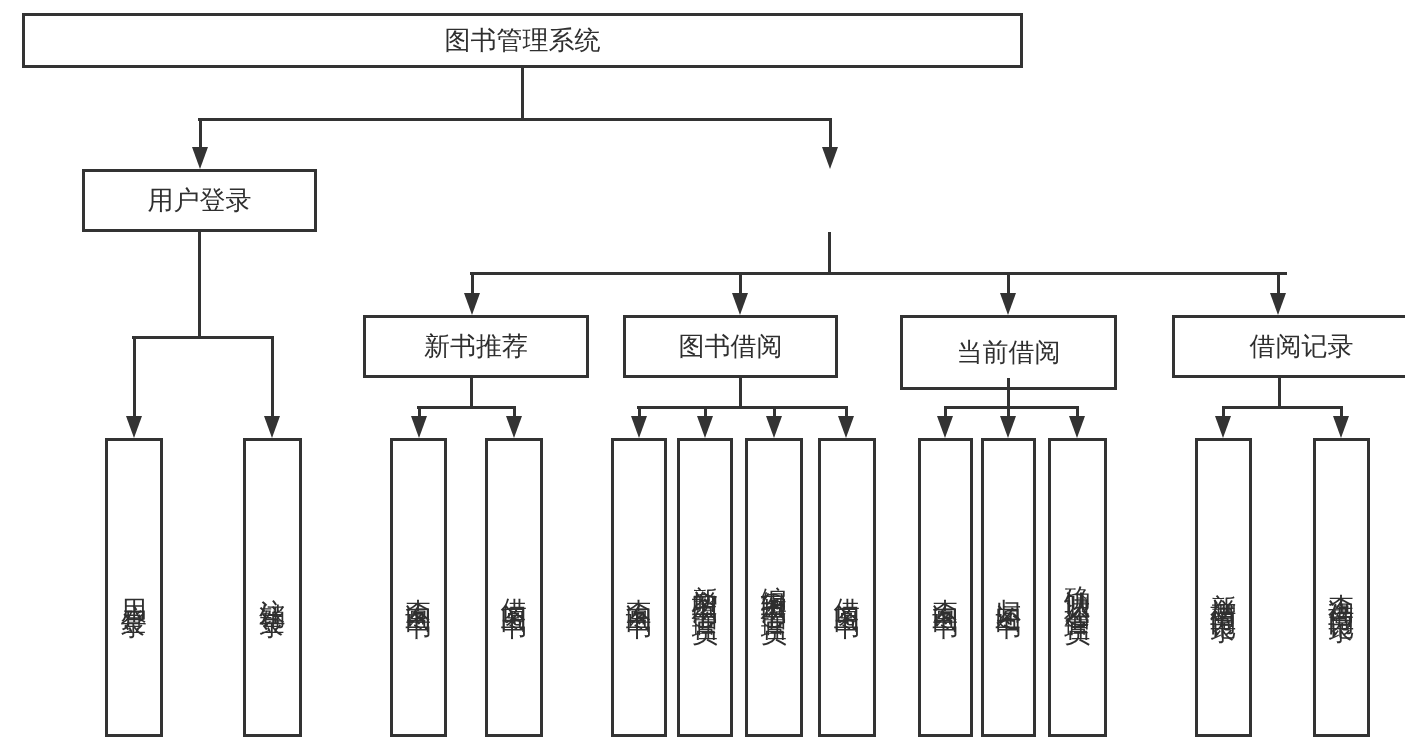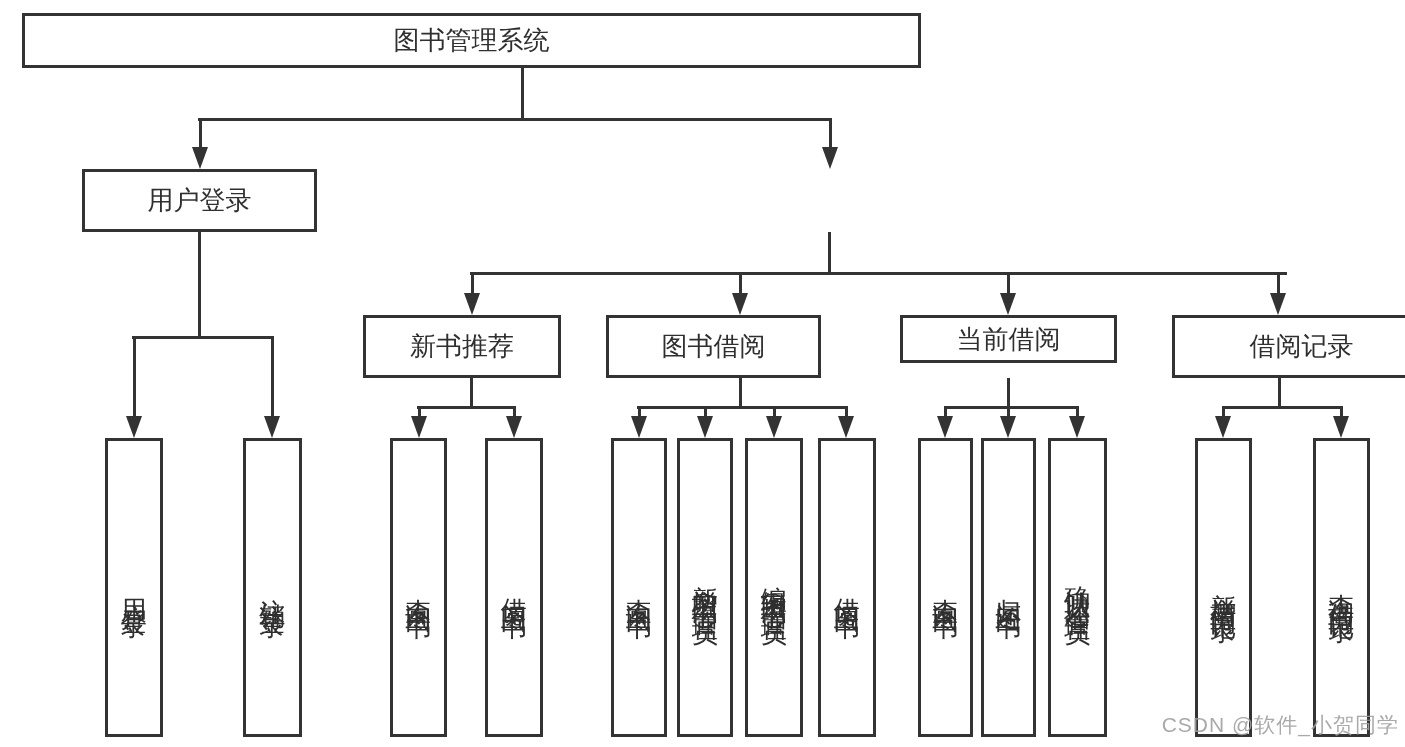--- a/index.html
+++ b/index.html
@@ -48,27 +48,27 @@
     z-index:10;
     opacity:.9;
     white-space:nowrap;
   }
 </style>
 </head>
 <body>
 
 <div id="canvas">
 
-  <div class="box" style="left:22px;top:13px;width:899px;height:55px;">图书管理系统</div>
+  <div class="box" style="left:22px;top:13px;width:1001px;height:55px;">图书管理系统</div>
 
   <div class="box" style="left:82px;top:169px;width:235px;height:63px;">用户登录</div>
 
-  <div class="box" style="left:363px;top:315px;width:198px;height:63px;">新书推荐</div>
-  <div class="box" style="left:606px;top:315px;width:215px;height:63px;">图书借阅</div>
-  <div class="box" style="left:900px;top:315px;width:217px;height:48px;">当前借阅</div>
+  <div class="box" style="left:363px;top:315px;width:226px;height:63px;">新书推荐</div>
+  <div class="box" style="left:623px;top:315px;width:215px;height:63px;">图书借阅</div>
+  <div class="box" style="left:900px;top:315px;width:217px;height:75px;">当前借阅</div>
   <div class="box" style="left:1172px;top:315px;width:259px;height:63px;">借阅记录</div>
 
   <div class="box leaf" style="left:105px;top:438px;width:58px;height:299px;">用户登录</div>
   <div class="box leaf" style="left:243px;top:438px;width:59px;height:299px;">注销登录</div>
 
   <div class="box leaf" style="left:390px;top:438px;width:57px;height:299px;">查询图书</div>
   <div class="box leaf" style="left:485px;top:438px;width:58px;height:299px;">借阅图书</div>
 
   <div class="box leaf" style="left:611px;top:438px;width:56px;height:299px;">查询图书</div>
   <div class="box leaf" style="left:677px;top:438px;width:56px;height:299px;">新增图书（管理员）</div>
@@ -174,15 +174,14 @@
 
   <div class="a" style="left:1215px;top:406px;height:32px;">
       <i class="s"></i>
       <i class="t"></i>
     </div>
   <div class="a" style="left:1333px;top:406px;height:32px;">
       <i class="s"></i>
       <i class="t"></i>
     </div>
 
-  <div class="watermark">CSDN @软件_小贺同学</div>
 
 </div>
 
 </body></html>

